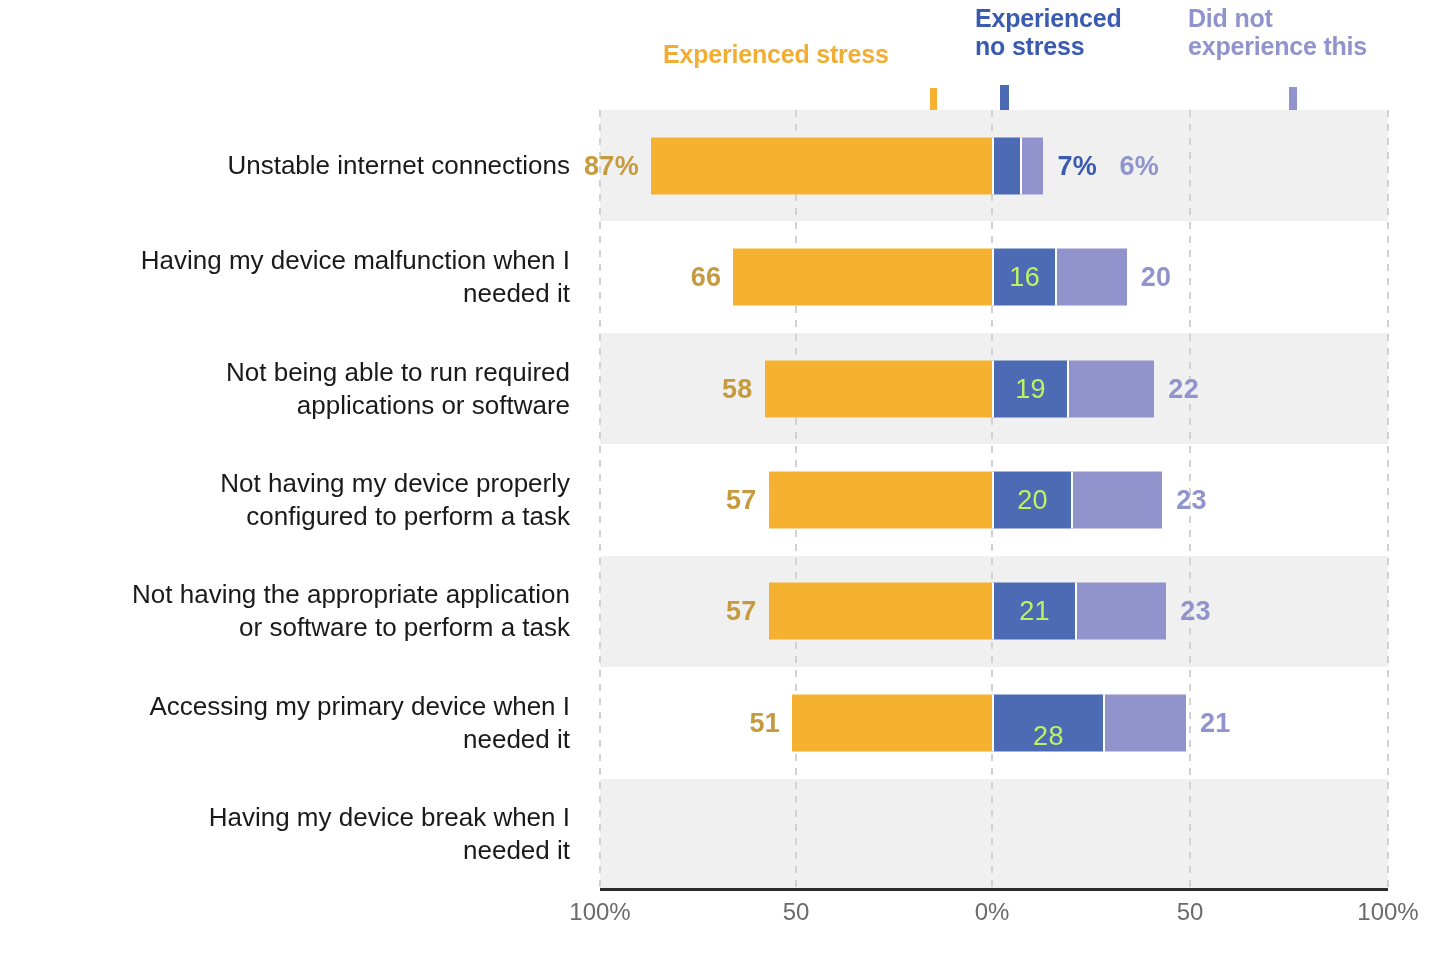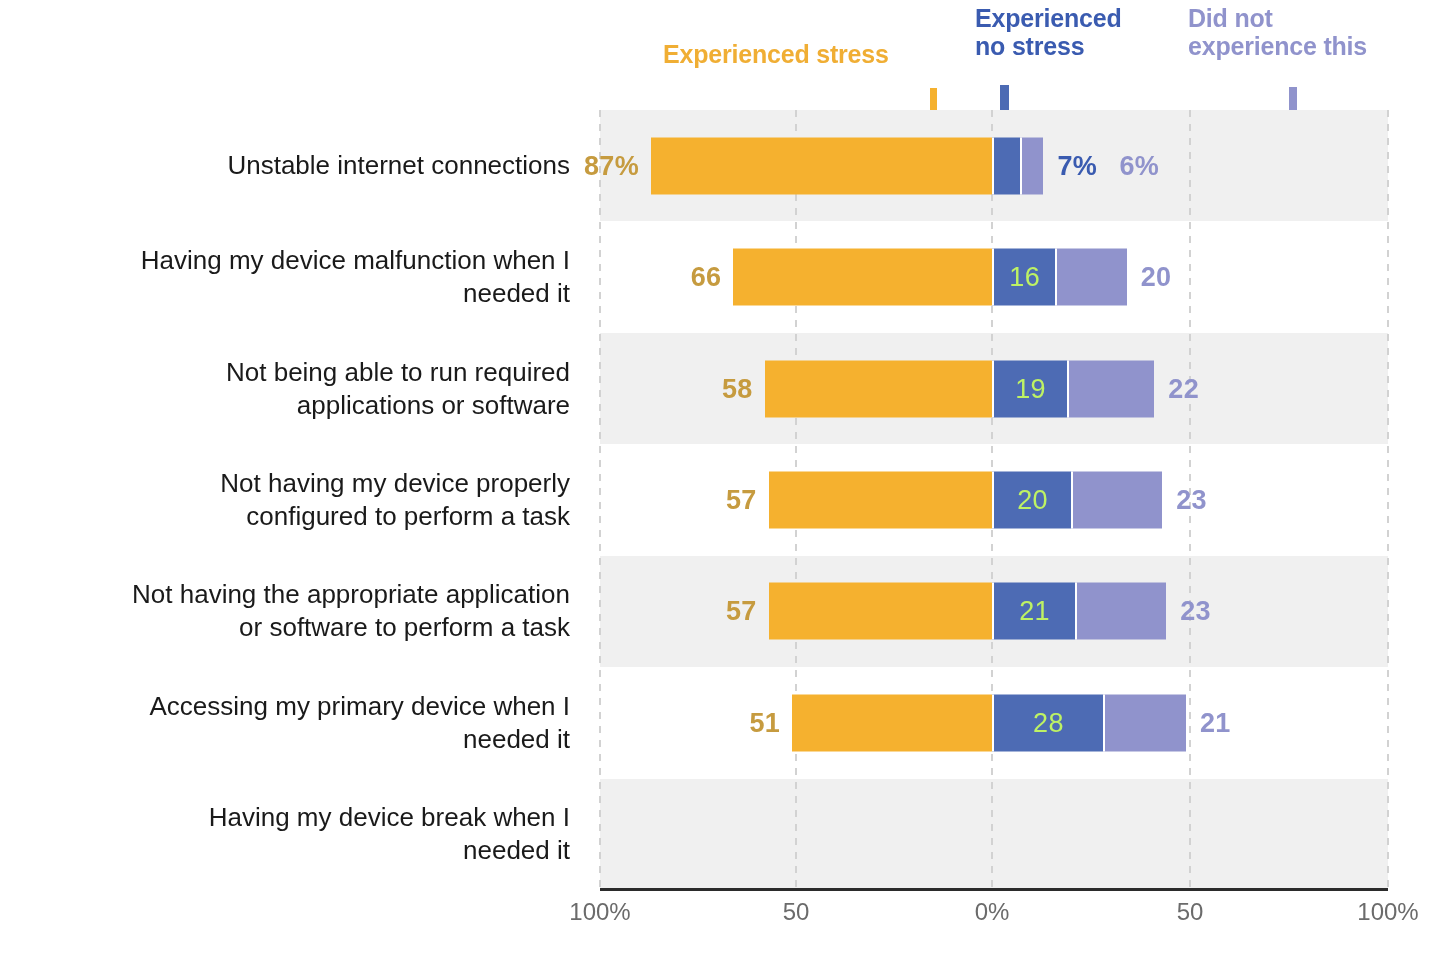--- a/index.html
+++ b/index.html
@@ -204,21 +204,21 @@
         <div class="out-label left" style="right: 631.44px;">57</div>
         <div class="seg blue" style="left: 392px; width: 83.16px;">
           <span class="seg-value">21</span>
         </div>
         <div class="seg purple" style="left: 475.16px; width: 91.08px;"></div>
         <div class="out-label right" style="left: 580.24px;">23</div>
       </div>
       <div class="bar-row" style="top: 557.143px;">
         <div class="seg orange" style="left: 192.08px; width: 199.92px;"></div>
         <div class="out-label left" style="right: 607.92px;">51</div>
-        <div class="seg blue" style="left: 392px; width: 110.88px;">
+        <div class="seg blue" style="left: 392px; width: 110.88px; align-items: flex-end;">
           <span class="seg-value">28</span>
         </div>
         <div class="seg purple" style="left: 502.88px; width: 83.16px;"></div>
         <div class="out-label right" style="left: 600.04px;">21</div>
       </div>
     </div>
   <div id="plot-bottom-axis"></div>
 
   <div id="xaxis">
       <div class="xtick" style="left: 600px;">100%</div>

